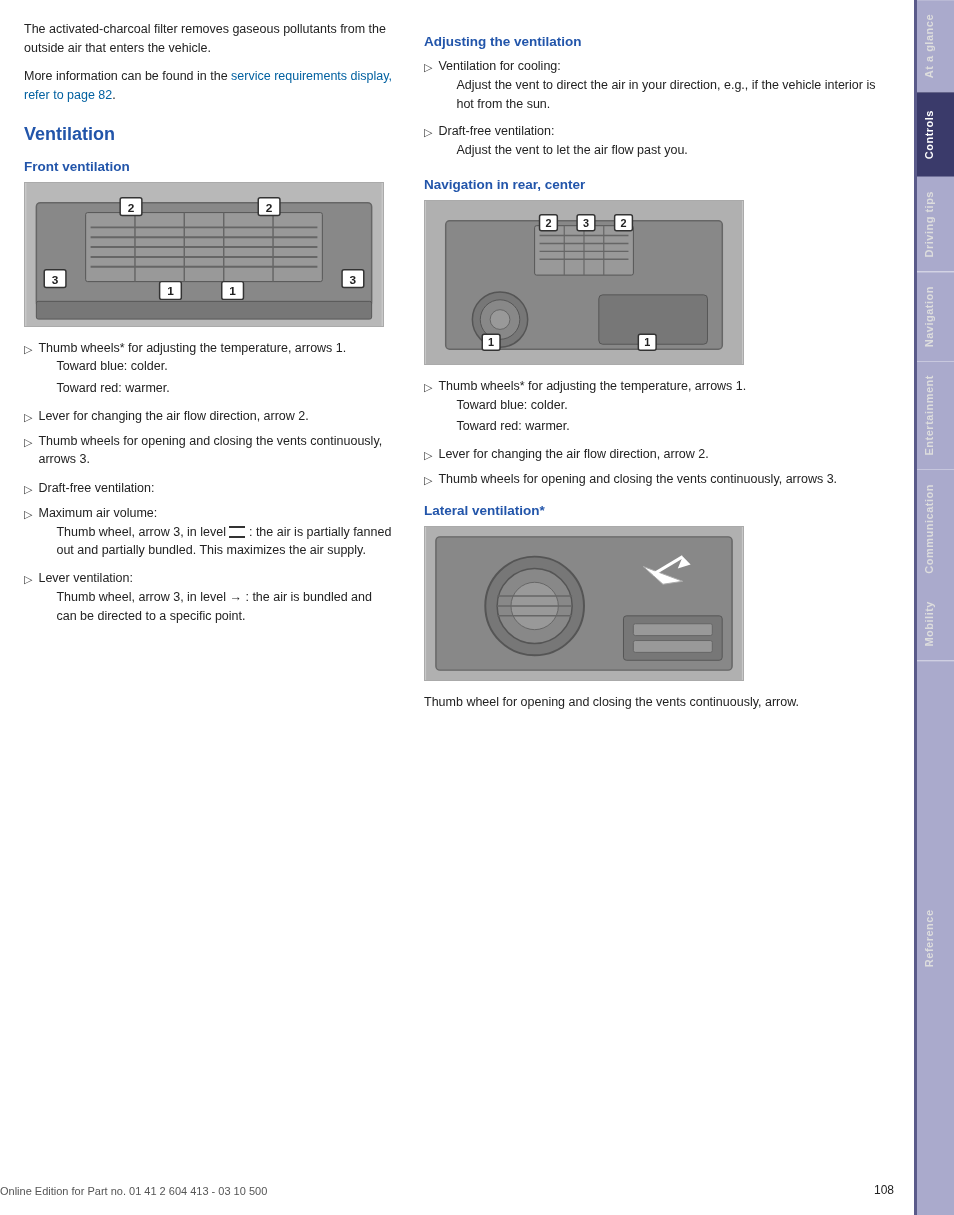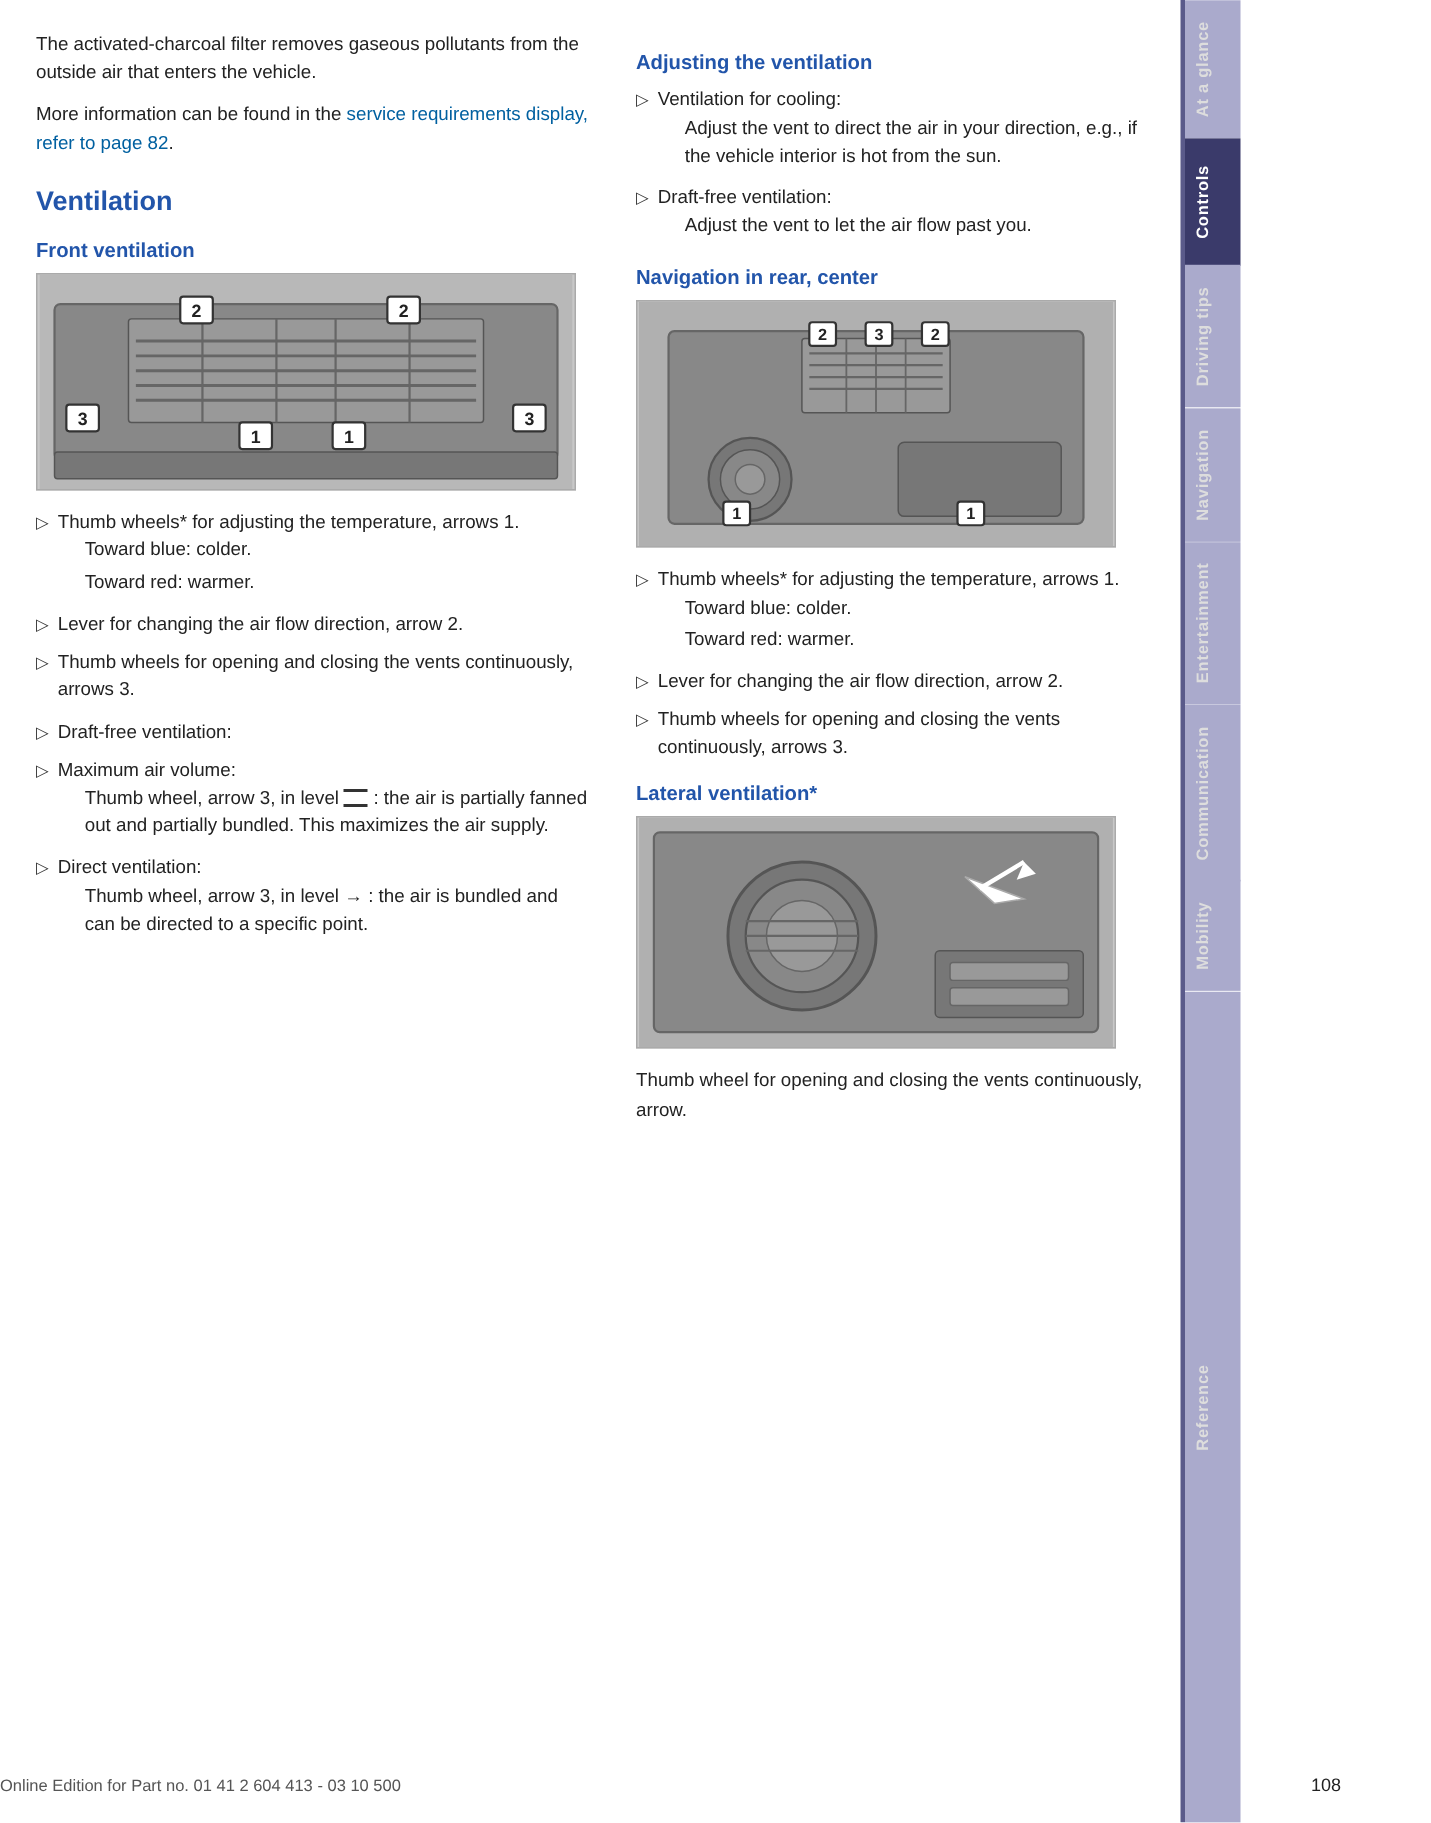--- a/index.html
+++ b/index.html
@@ -8,21 +8,21 @@
       font-size: 13px;
       background: #fff;
       color: #222;
       width: 954px;
       min-height: 1215px;
       position: relative;
     }
 
     .page-wrapper {
       display: flex;
-      width: 827px;
+      width: 954px;
       min-height: 1215px;
     }
 
     .main-content {
       flex: 1;
       padding: 20px 24px 20px 24px;
       display: flex;
       gap: 0;
     }
 
@@ -260,21 +260,21 @@
         <li>
           <span class="bullet-arrow">▷</span>
           <div>
             <span>Maximum air volume:</span>
             <div class="sub-text">Thumb wheel, arrow 3, in level <span style="display:inline-block; width:16px; height:12px; border-top:2px solid #333; border-bottom:2px solid #333; vertical-align:middle;"></span> : the air is partially fanned out and partially bundled. This maximizes the air supply.</div>
           </div>
         </li>
         <li>
           <span class="bullet-arrow">▷</span>
           <div>
-            <span>Direct ventilation:</span>
+            <span>Lever ventilation:</span>
             <div class="sub-text">Thumb wheel, arrow 3, in level → : the air is bundled and can be directed to a specific point.</div>
           </div>
         </li>
       </ul>
     </div>
 
     <div class="right-col">
 
       <div class="subsection-title">Adjusting the ventilation</div>
 

